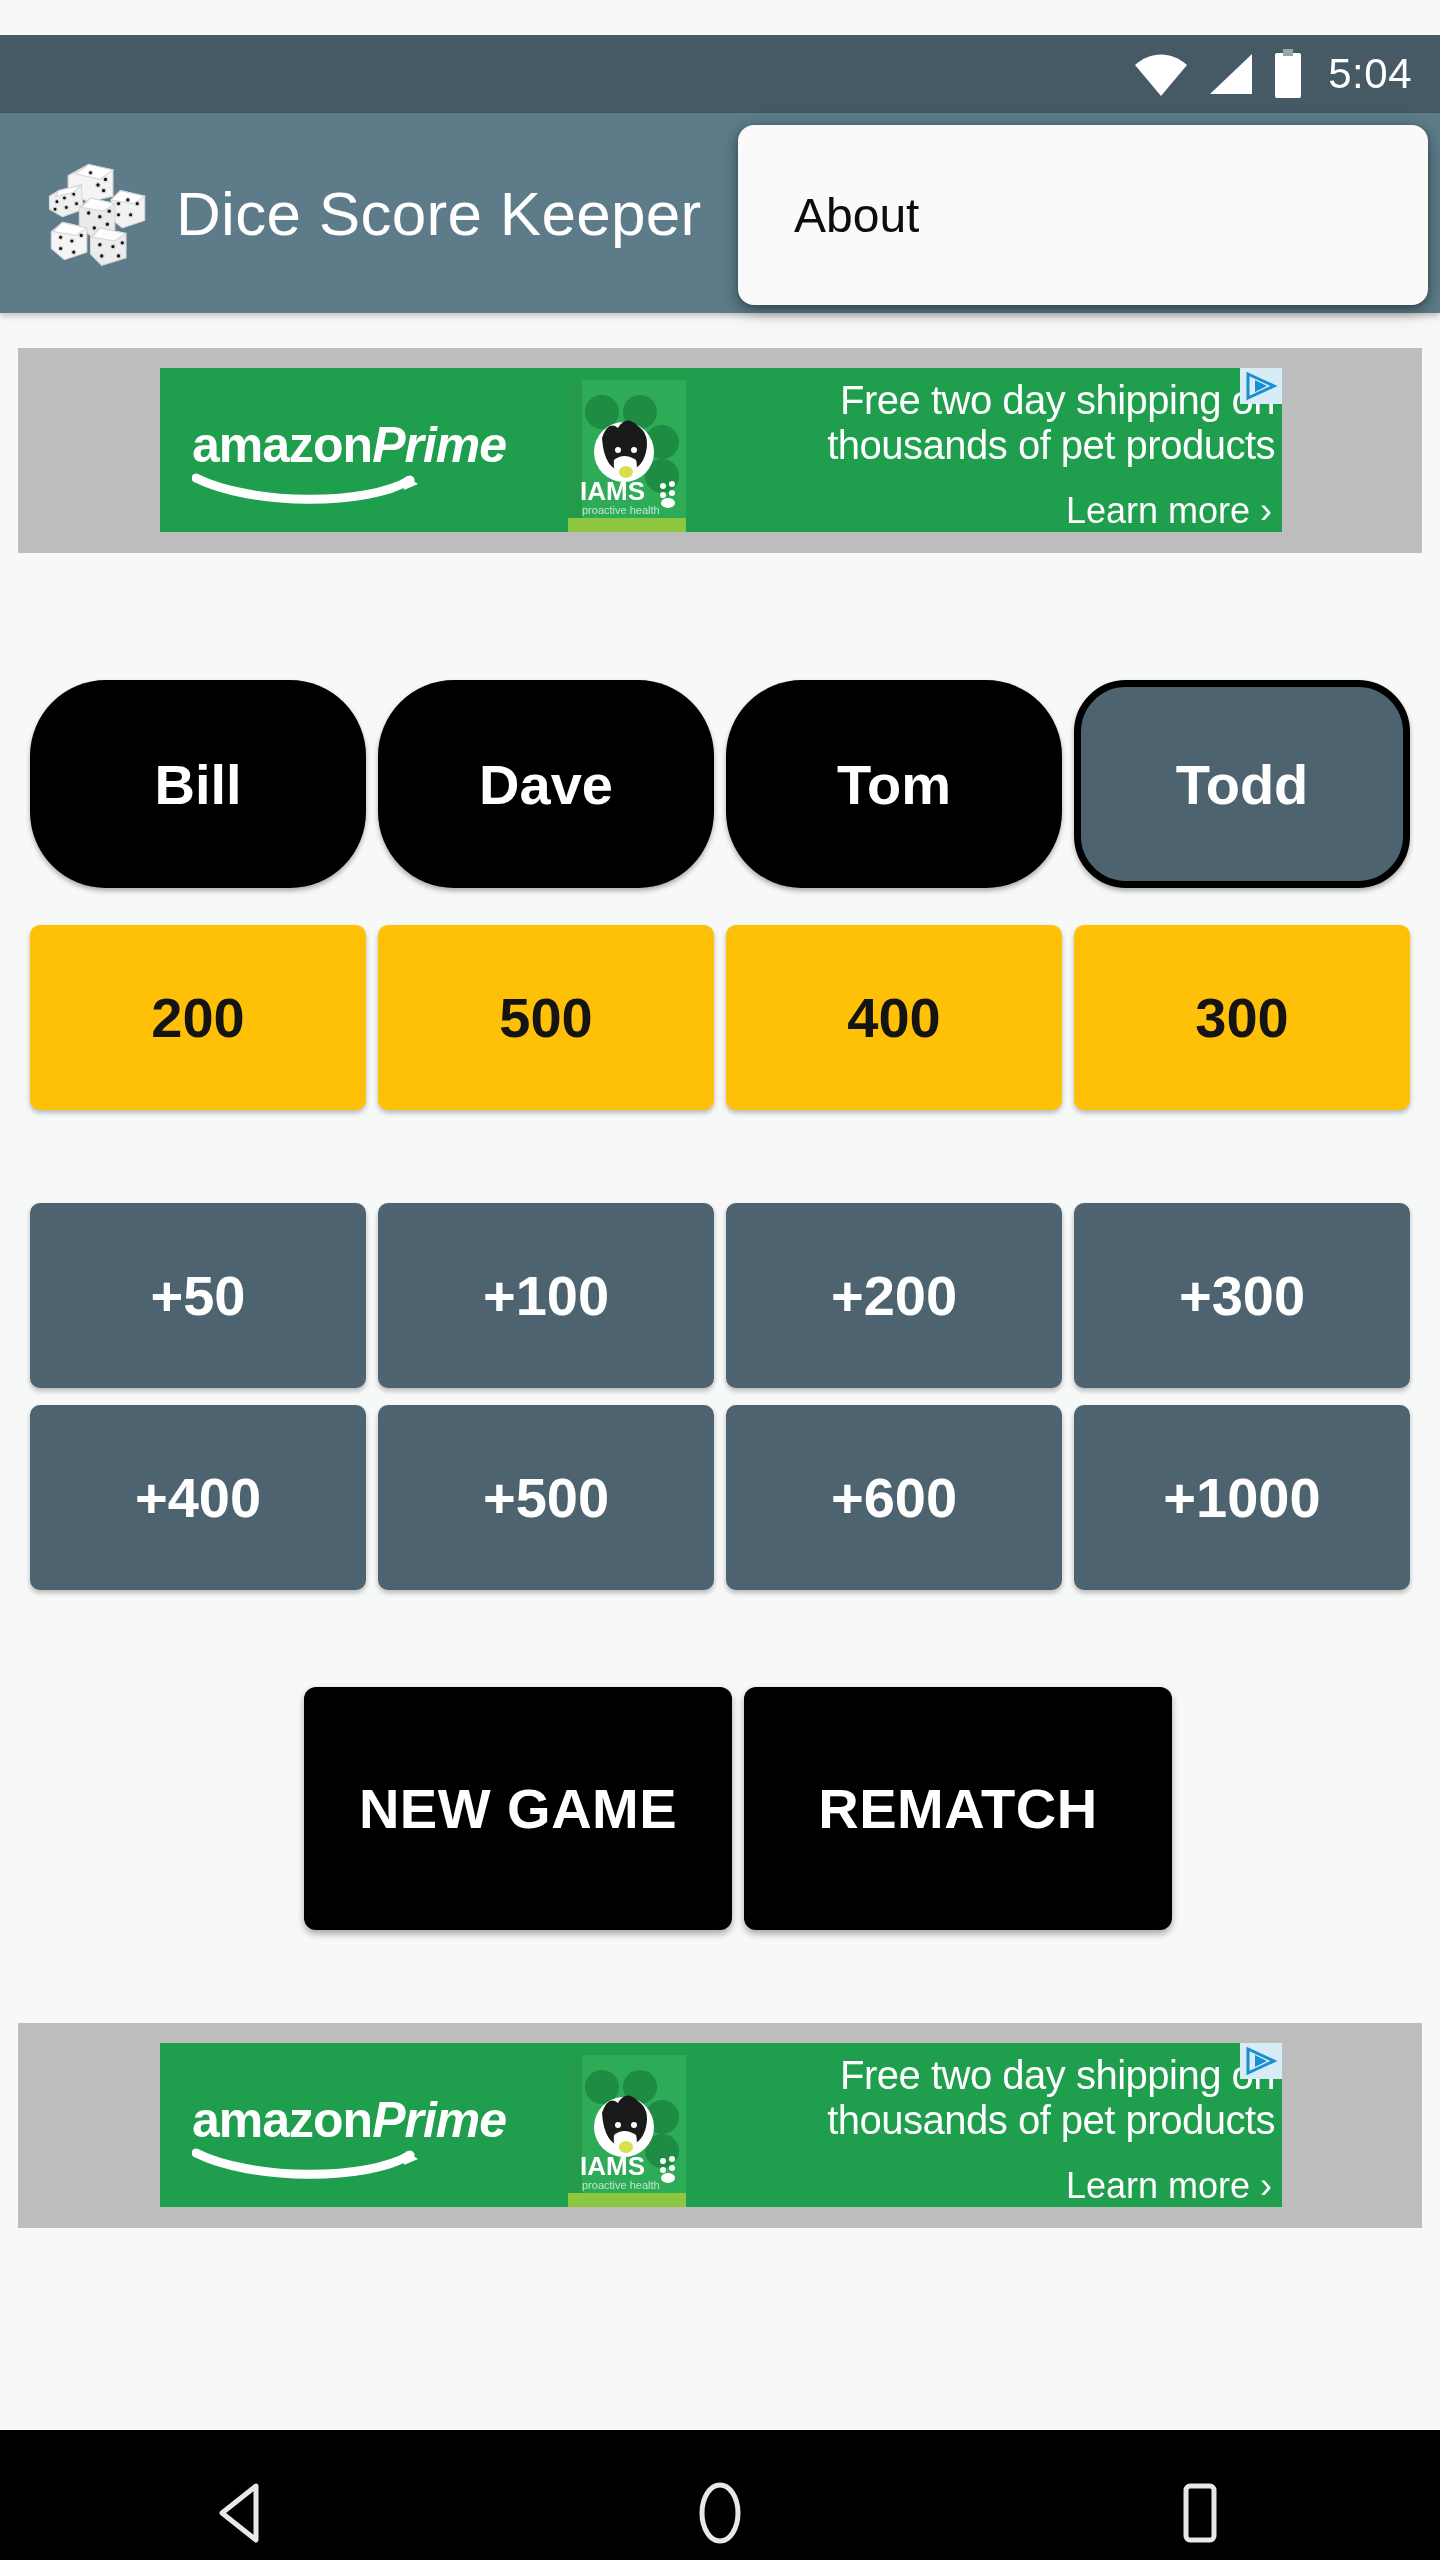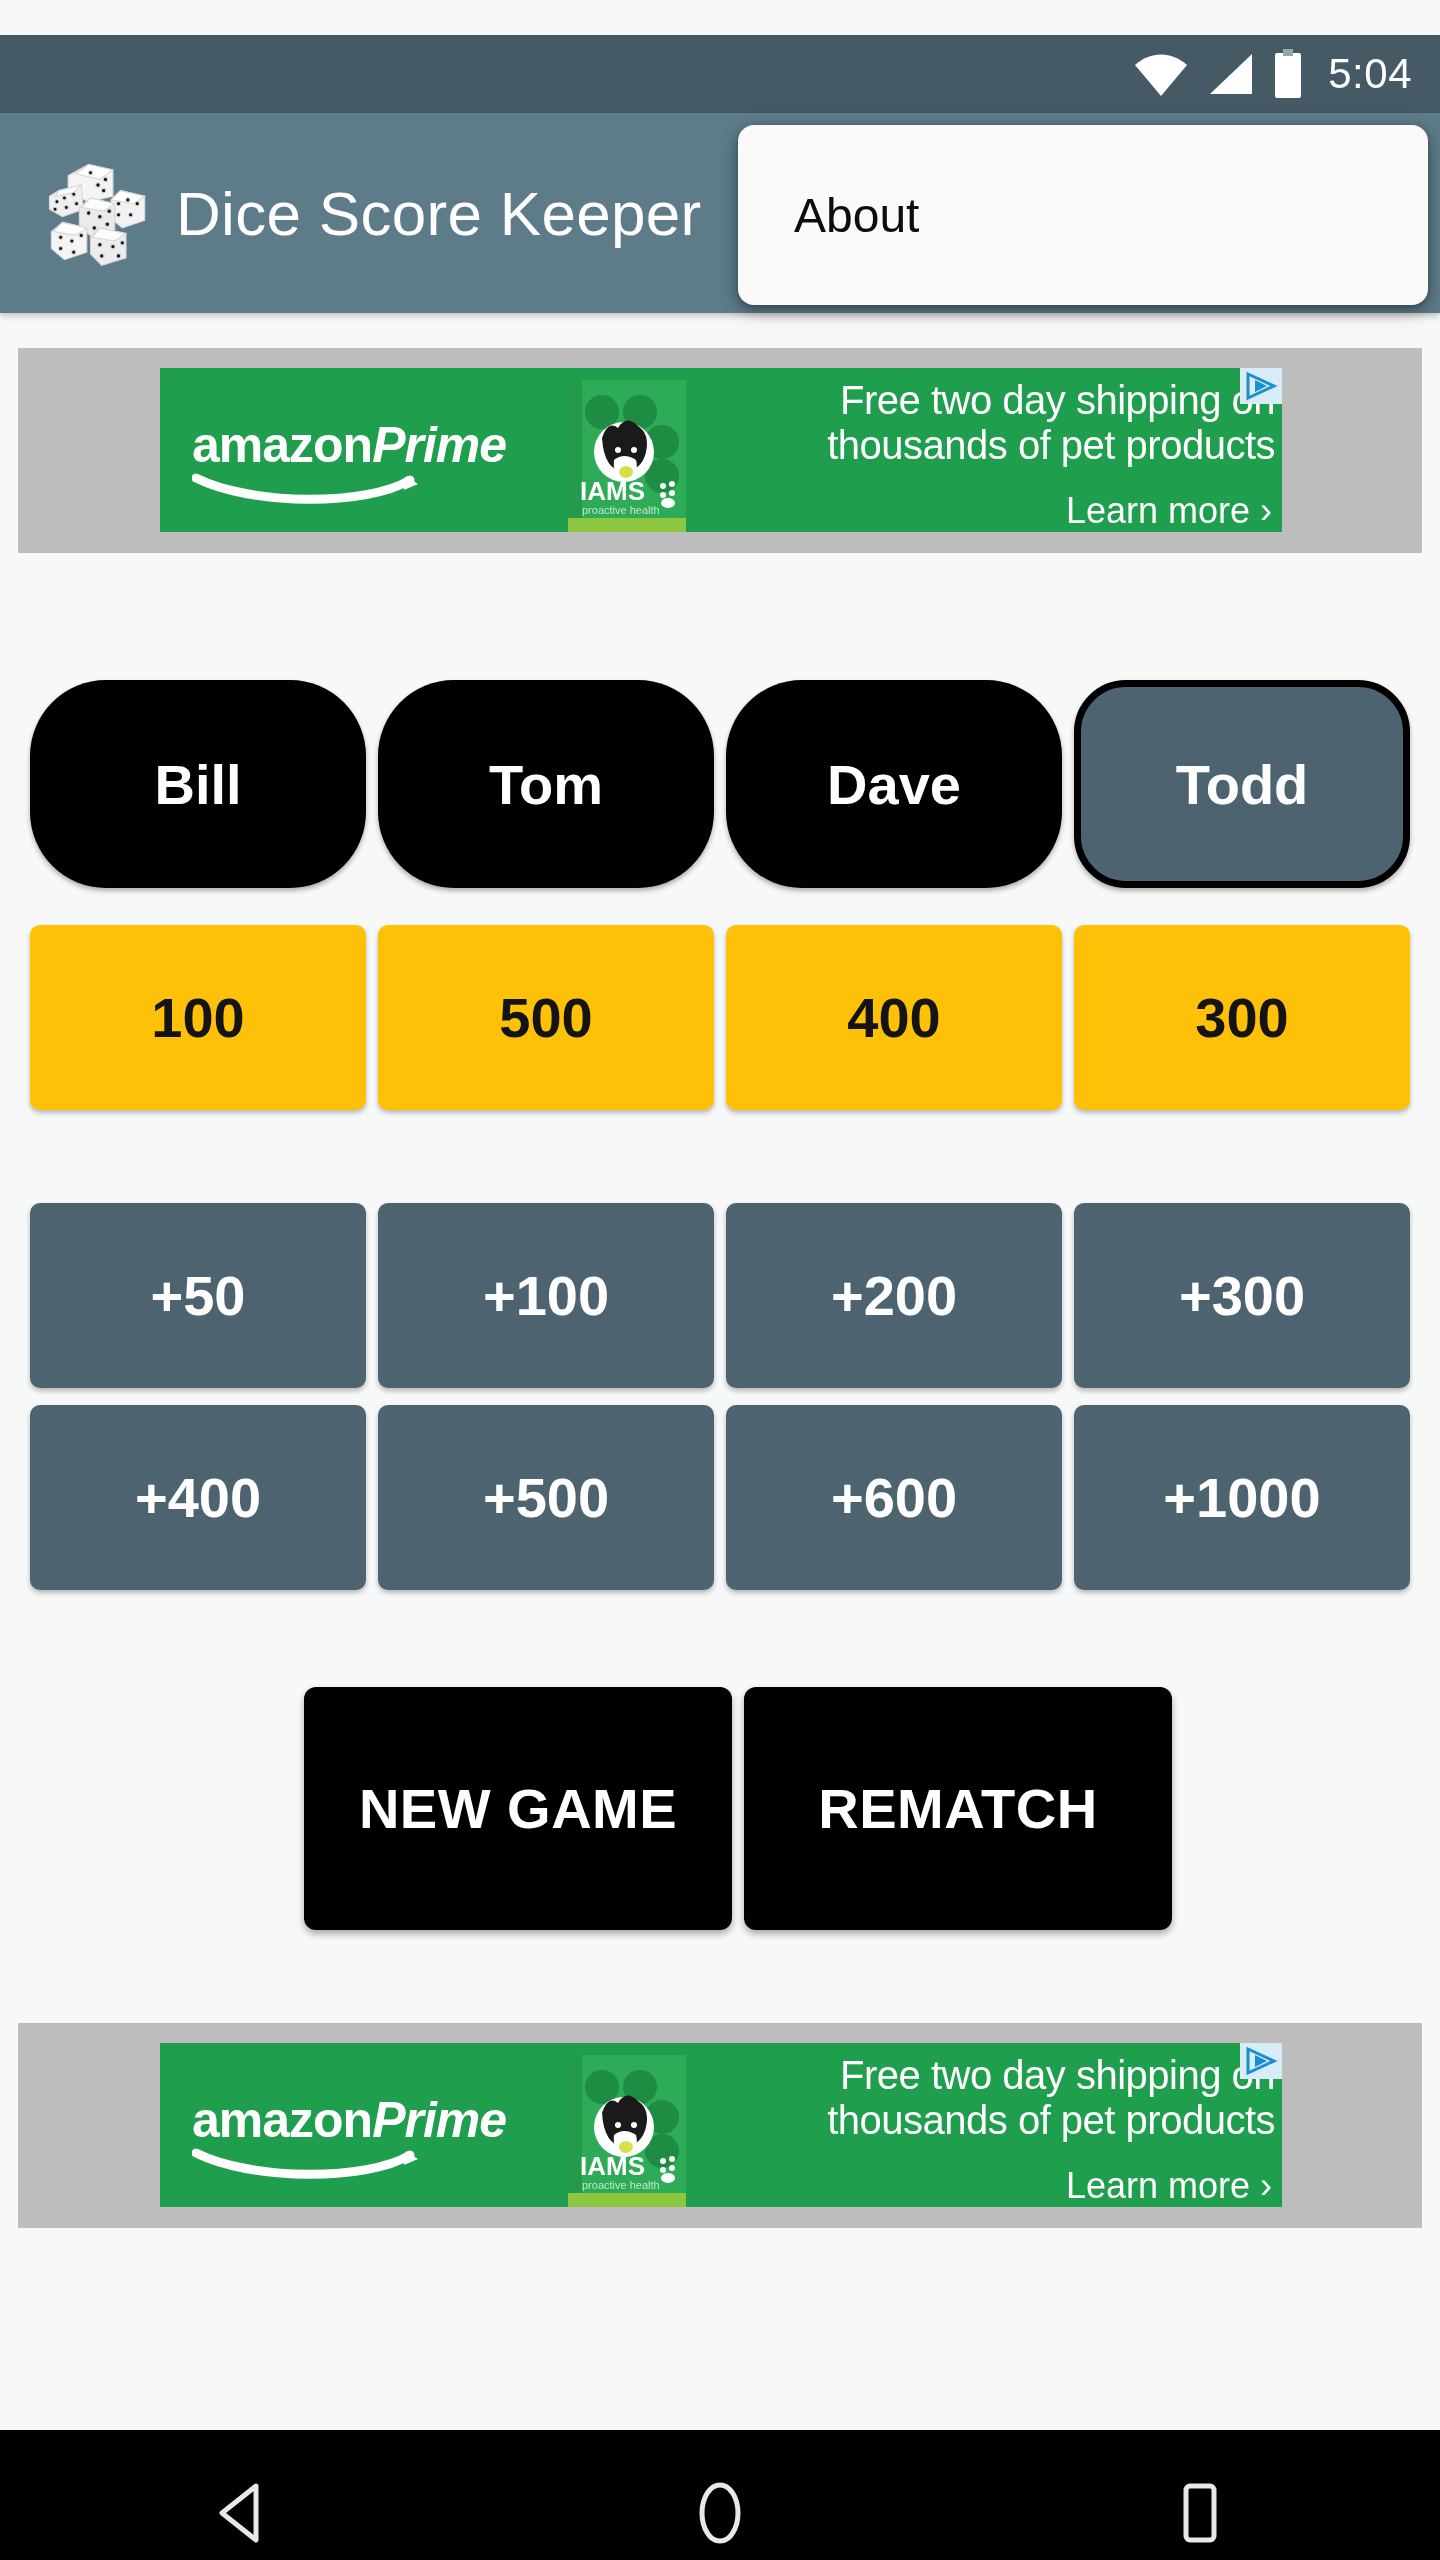--- a/index.html
+++ b/index.html
@@ -261,27 +261,27 @@
         <svg width="34" height="30" viewBox="0 0 34 30">
           <path d="M4 3 L30 15 L4 27 Z" fill="none" stroke="#1a8fd0" stroke-width="3"></path>
           <path d="M11 9 L23 15 L11 21 Z" fill="#1a8fd0"></path>
         </svg>
       </div>
     </div>
   </div>
 
   <div class="grid players">
     <div class="btn btn-player">Bill</div>
+    <div class="btn btn-player">Dave</div>
     <div class="btn btn-player">Tom</div>
-    <div class="btn btn-player">Dave</div>
     <div class="btn btn-player selected">Todd</div>
   </div>
 
   <div class="grid scores">
-    <div class="btn btn-score">100</div>
+    <div class="btn btn-score">200</div>
     <div class="btn btn-score">500</div>
     <div class="btn btn-score">400</div>
     <div class="btn btn-score">300</div>
   </div>
 
   <div class="grid inc1">
     <div class="btn btn-inc">+50</div>
     <div class="btn btn-inc">+100</div>
     <div class="btn btn-inc">+200</div>
     <div class="btn btn-inc">+300</div>

